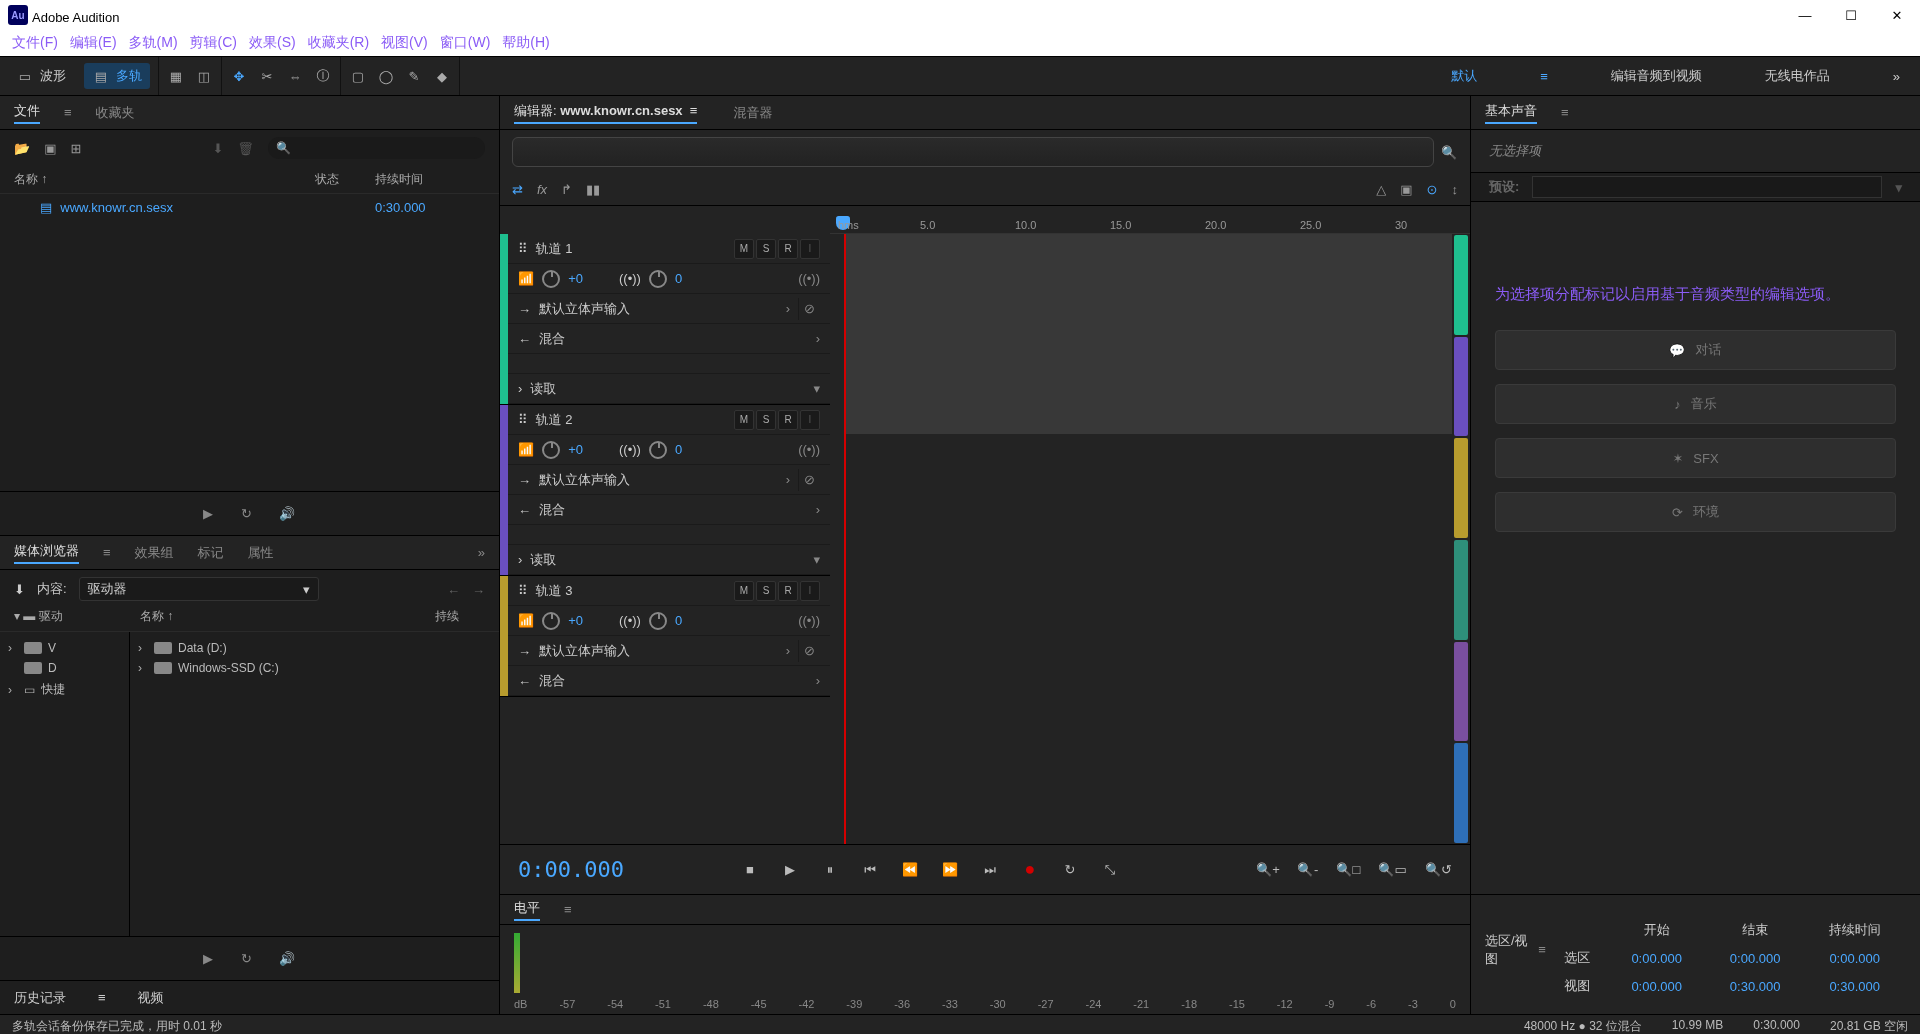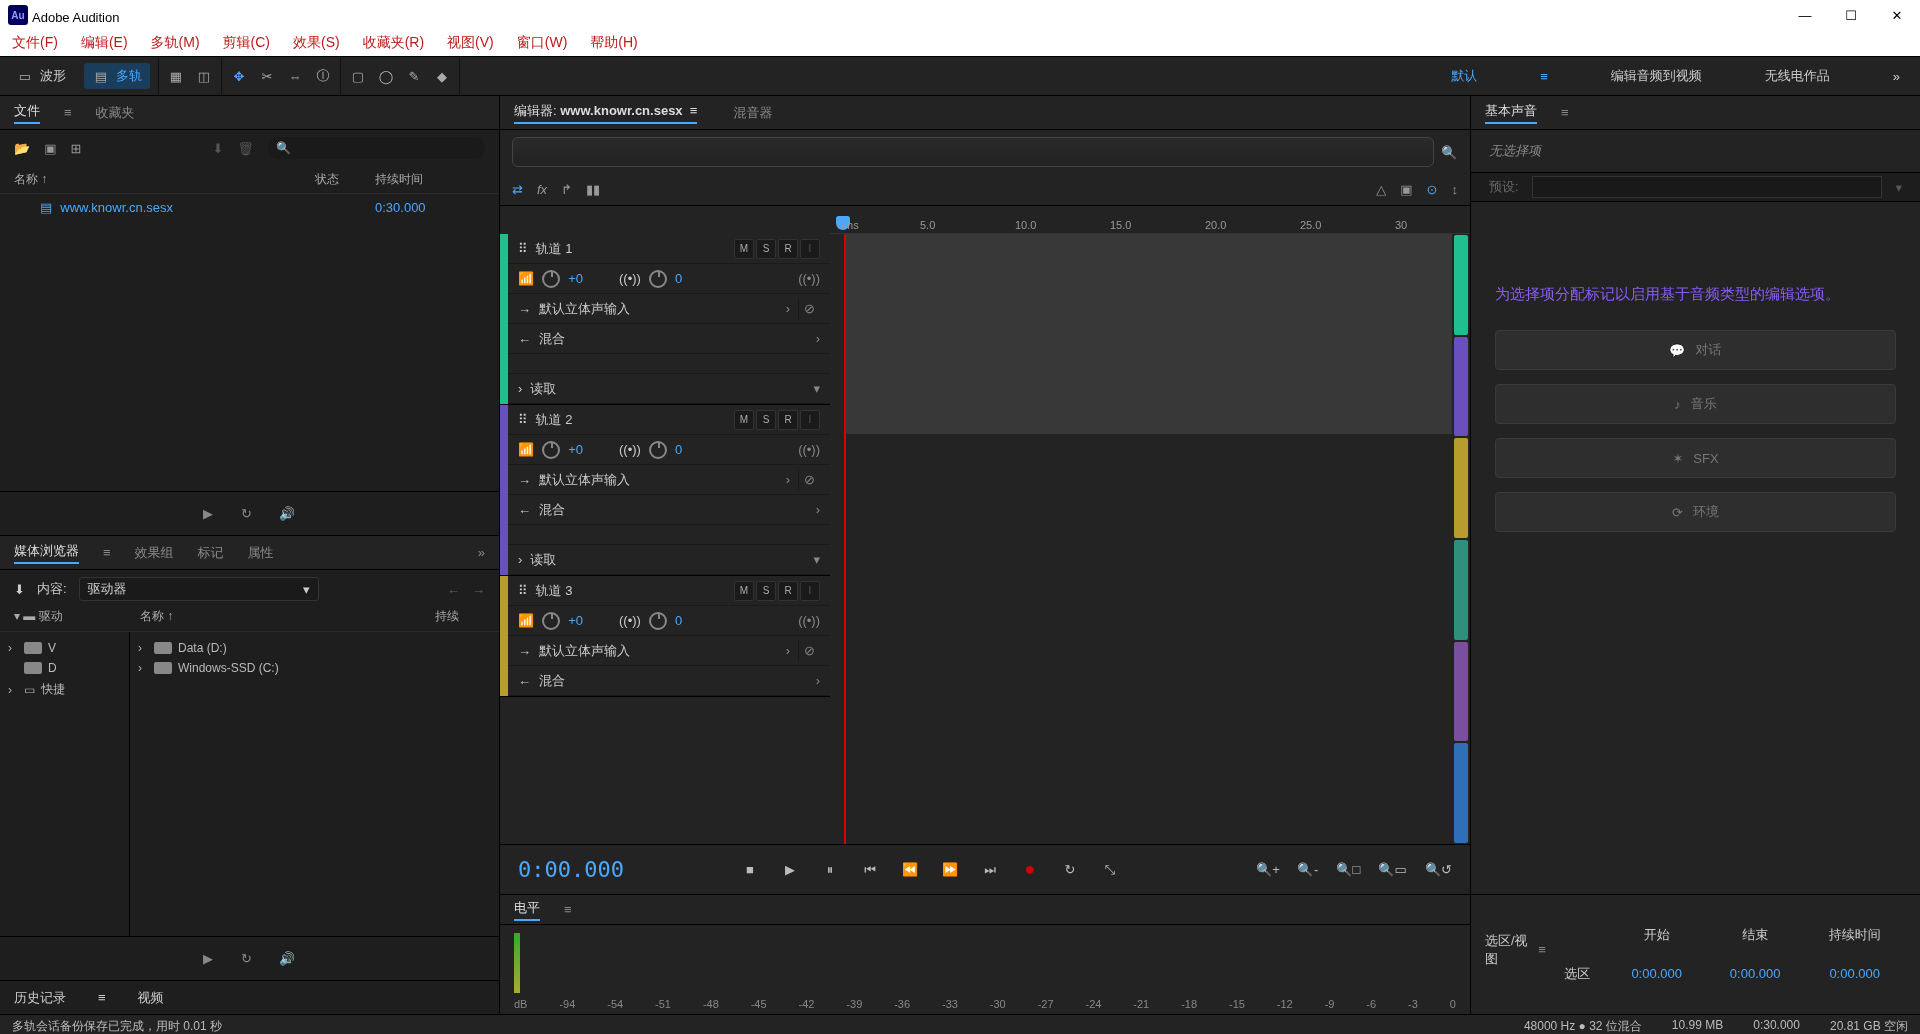--- a/index.html
+++ b/index.html
@@ -2,21 +2,21 @@
 <html><head>
 <meta charset="utf-8">
 <style>
 * { margin: 0; padding: 0; box-sizing: border-box; font-family: "Microsoft YaHei", "Segoe UI", sans-serif; }
 body { background: #1e1e1e; color: #ccc; font-size: 13px; overflow: hidden; width: 1920px; height: 1034px; user-select: none; }
 .titlebar { height: 30px; background: #fff; display: flex; align-items: center; justify-content: space-between; padding: 0 0 0 8px; color: #000; }
 .titlebar .left { display: flex; align-items: flex-end; gap: 4px; }
 .titlebar .au-logo { width: 20px; height: 20px; background: #00005b; color: #9999ff; display: inline-flex; align-items: center; justify-content: center; font-size: 10px; font-weight: bold; border-radius: 3px; }
 .titlebar .winbtns { display: flex; }
 .titlebar .winbtn { width: 46px; height: 30px; display: flex; align-items: center; justify-content: center; }
-.menubar { height: 26px; background: #fff; display: flex; align-items: center; gap: 23px; padding: 0 12px; color: #b91c1c; font-size: 14px; }
+.menubar { height: 26px; background: #fff; display: flex; align-items: center; gap: 12px; padding: 0 12px; color: #8b5cf6; font-size: 14px; }
 .toolbar { height: 40px; background: #232323; border-top: 1px solid #000; border-bottom: 1px solid #000; display: flex; align-items: center; }
 .toolbar .seg { display: flex; align-items: center; height: 100%; padding: 0 8px; gap: 10px; border-right: 1px solid #111; }
 .toolbar .tbtn { display: flex; align-items: center; gap: 6px; padding: 4px 8px; }
 .toolbar .tbtn.active { background: #1a3d5c; color: #4aa8ff; border-radius: 3px; }
 .toolbar .icon-sm { width: 18px; height: 16px; display: inline-flex; align-items: center; justify-content: center; color: #aaa; }
 .workspace-switch { margin-left: auto; display: flex; align-items: center; gap: 63px; padding-right: 20px; }
 .workspace-switch .ws { color: #ccc; }
 .workspace-switch .ws.active { color: #4aa8ff; }
 .main { display: flex; height: 918px; }
 .leftcol { width: 500px; display: flex; flex-direction: column; background: #1e1e1e; border-right: 1px solid #000; }
@@ -85,21 +85,21 @@
 .tbtns { display: flex; gap: 20px; align-items: center; }
 .tbtns .t { width: 20px; height: 20px; display: flex; align-items: center; justify-content: center; color: #bbb; }
 .tbtns .rec { color: #d40000; font-size: 18px; }
 .zoom-btns { margin-left: auto; display: flex; gap: 18px; color: #bbb; }
 .levels-panel { height: 120px; border-top: 1px solid #000; display: flex; flex-direction: column; }
 .levels-panel .lv-body { flex: 1; position: relative; padding: 8px 14px 0 14px; }
 .meter-bar { width: 6px; height: 60px; background: linear-gradient(#3a3,#aa3); position: absolute; left: 14px; top: 8px; }
 .db-scale { position: absolute; left: 14px; right: 14px; bottom: 4px; display: flex; justify-content: space-between; color: #888; font-size: 11px; }
 .essential-sound { flex: 1; display: flex; flex-direction: column; padding: 0; }
 .es-nosel { padding: 12px 18px; color: #888; font-style: italic; }
-.es-preset { height: 30px; display: flex; align-items: center; padding: 8px 18px; color: #666; background: #1d1d1d; border-top: 1px solid #000; border-bottom: 1px solid #000; gap: 13px; }
+.es-preset { height: 30px; display: flex; align-items: center; padding: 8px 18px; color: #666; background: #1d1d1d; border-top: 1px solid #000; border-bottom: 1px solid #000; gap: 13px; font-weight: bold; }
 .es-preset .pd { flex: 1; height: 22px; background: #191919; border: 1px solid #333; }
 .es-hint { padding: 80px 24px 24px 24px; color: #8b5cf6; font-size: 15px; line-height: 1.6; }
 .es-btns { display: flex; flex-direction: column; gap: 14px; padding: 0 24px; }
 .es-btn { height: 40px; background: #2e2e2e; border: 1px solid #3a3a3a; border-radius: 4px; display: flex; align-items: center; justify-content: center; gap: 10px; color: #777; }
 .selview { height: 120px; border-top: 1px solid #000; padding: 20px 14px; display: flex; flex-direction: row; }
 .selview .hdr { display: flex; align-items: center; gap: 8px; color: #ccc; margin-bottom: 10px; }
 .selview table { width: 100%; font-family: "Consolas", monospace; font-size: 13px; }
 .selview td { padding: 4px 6px; text-align: center; }
 .selview .lbl { color: #ccc; }
 .selview .v { color: #4aa8ff; }
@@ -500,21 +500,21 @@
     </div>
     <div class="levels-panel">
       <div class="panel-tabs" style="height:30px">
         <span class="tab active">电平</span>
         <span class="mnu">≡</span>
       </div>
       <div class="lv-body">
         <div class="meter-bar"></div>
         <div class="db-scale" id="db-scale">
             <span>dB</span>
-            <span>-94</span>
+            <span>-57</span>
             <span>-54</span>
             <span>-51</span>
             <span>-48</span>
             <span>-45</span>
             <span>-42</span>
             <span>-39</span>
             <span>-36</span>
             <span>-33</span>
             <span>-30</span>
             <span>-27</span>
@@ -576,20 +576,26 @@
           <td class="lbl">开始</td>
           <td class="lbl">结束</td>
           <td class="lbl">持续时间</td>
         </tr>
         <tr>
           <td class="lbl">选区</td>
           <td class="v">0:00.000</td>
           <td class="v">0:00.000</td>
           <td class="v">0:00.000</td>
         </tr>
+        <tr>
+          <td class="lbl">视图</td>
+          <td class="v">0:00.000</td>
+          <td class="v">0:30.000</td>
+          <td class="v">0:30.000</td>
+        </tr>
       </tbody>
         </table>
     </div>
   </div>
 </div>
 
 <div class="statusbar">
   <span>多轨会话备份保存已完成，用时 0.01 秒</span>
   <div class="right">
     <span>48000 Hz ● 32 位混合</span>

